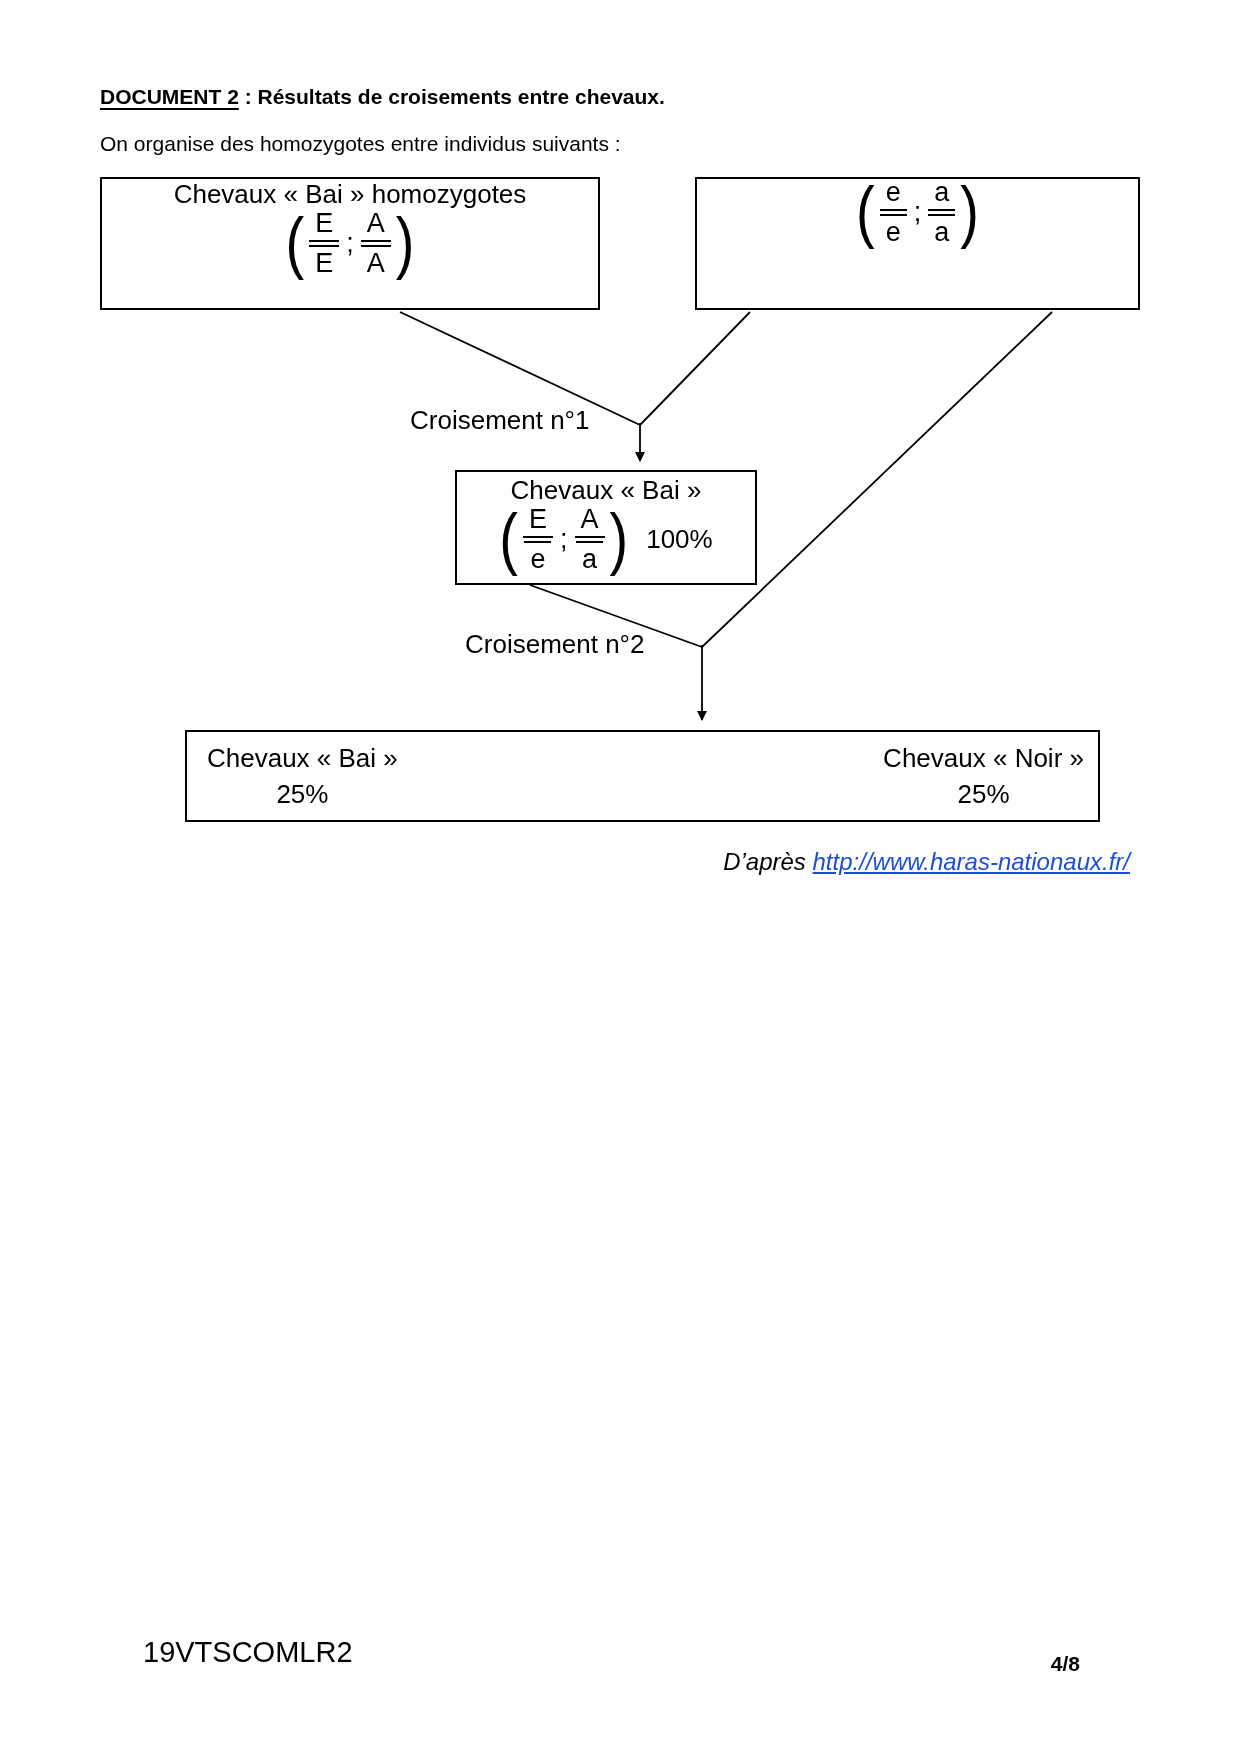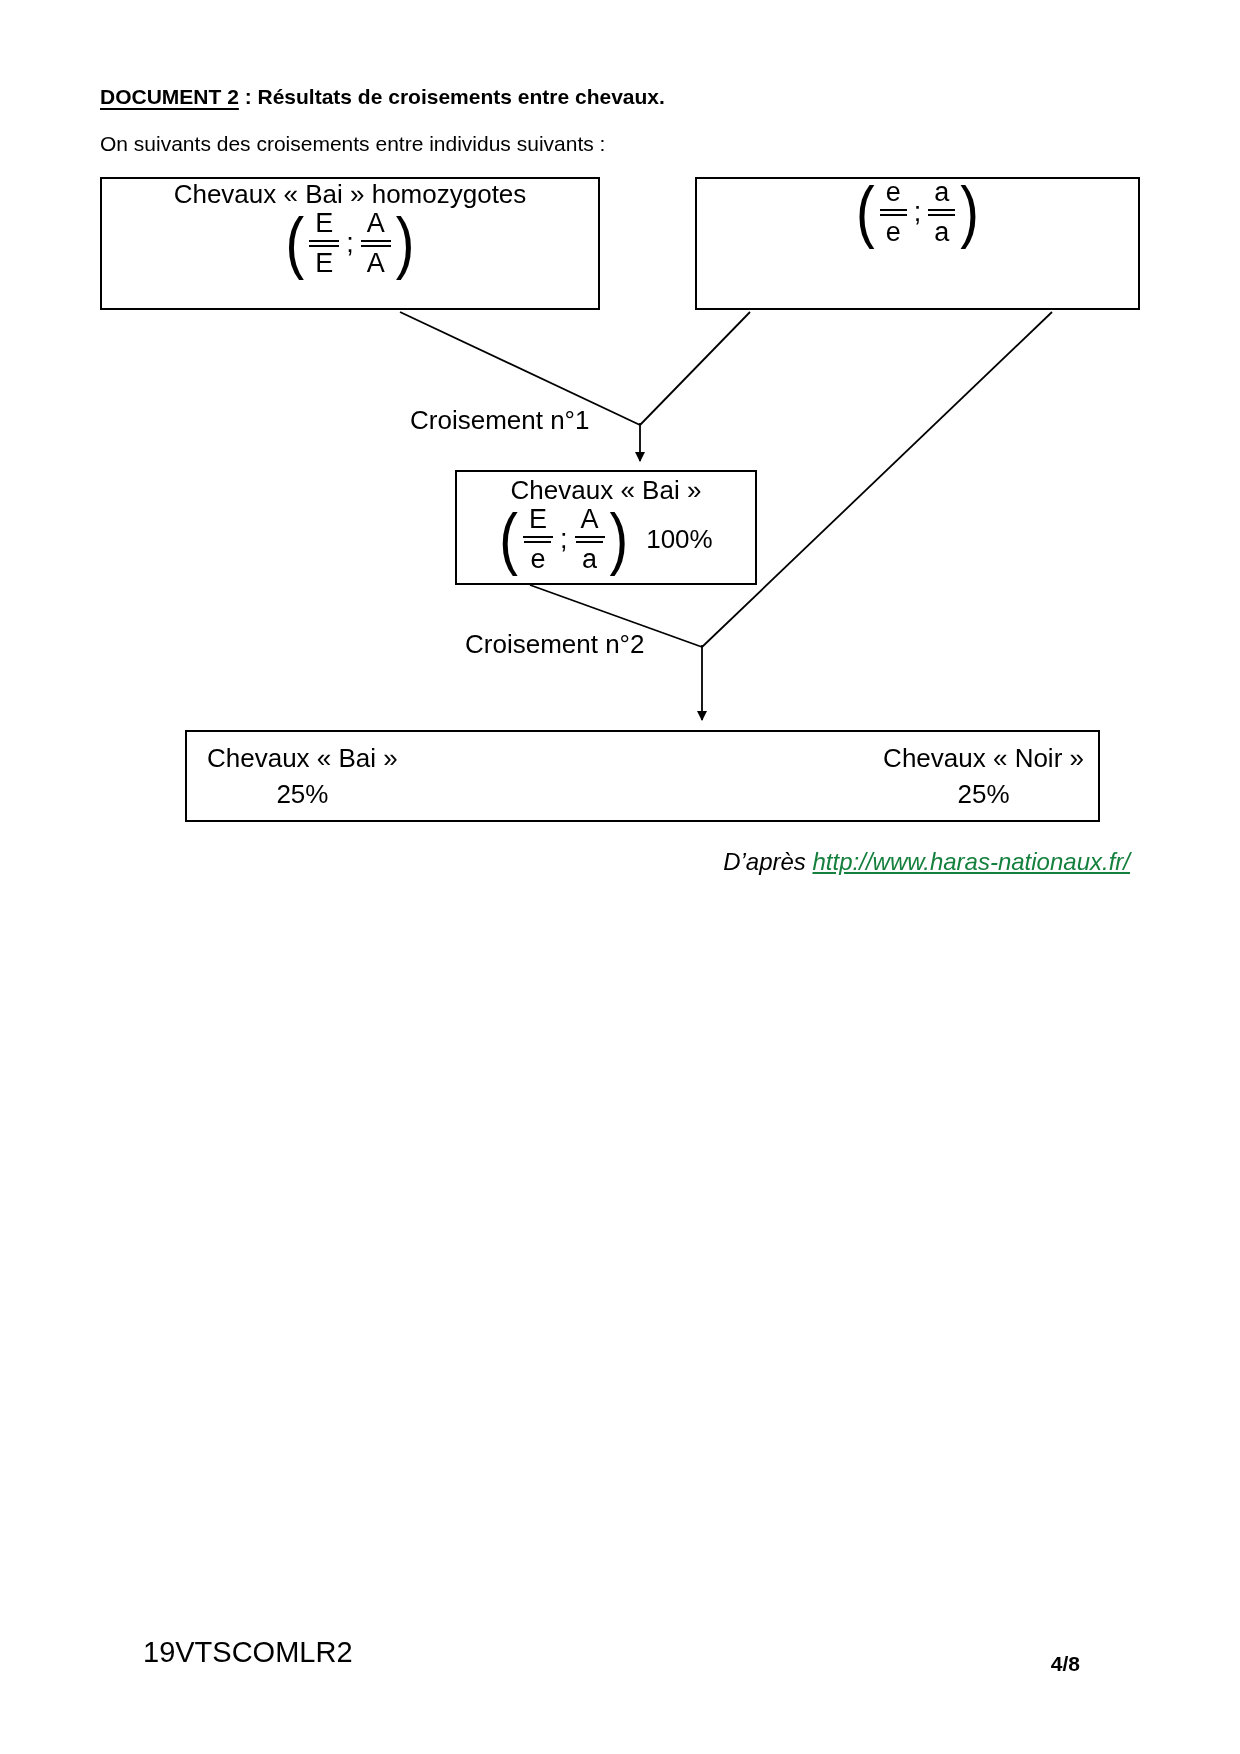--- a/index.html
+++ b/index.html
@@ -52,21 +52,21 @@
 </style>
 </head>
 <body>
 
 <div class="page">
 
   <div class="heading">
     <span class="doc-label">DOCUMENT 2</span><span> : Résultats de croisements entre chevaux.</span>
   </div>
 
-  <div class="intro">On suivants des croisements entre individus suivants :</div>
+  <div class="intro">On organise des homozygotes entre individus suivants :</div>
 
   <div class="diagram">
 
     <svg class="lines" width="1040" height="650" viewBox="0 0 1040 650">
       <defs>
         <marker id="arrow" markerUnits="userSpaceOnUse" markerWidth="14" markerHeight="14" refX="9" refY="5" orient="auto">
           <path d="M0,0 L10,5 L0,10 z" fill="#000"></path>
         </marker>
       </defs>
 
@@ -143,19 +143,19 @@
       </div>
       <div class="result-cell">
         <span>Chevaux « Noir »</span>
         <span>25%</span>
       </div>
     </div>
 
   </div>
 
   <div class="attribution">
-    <span>D’après </span><a href="#" style="color: #15803d;">http://www.haras-nationaux.fr/</a>
+    <span>D’après </span><a href="#" style="color: #1d4ed8;">http://www.haras-nationaux.fr/</a>
   </div>
 
   <div class="footer-left">19VTSCOMLR2</div>
   <div class="footer-right">4/8</div>
 
 </div>
 
 </body></html>

